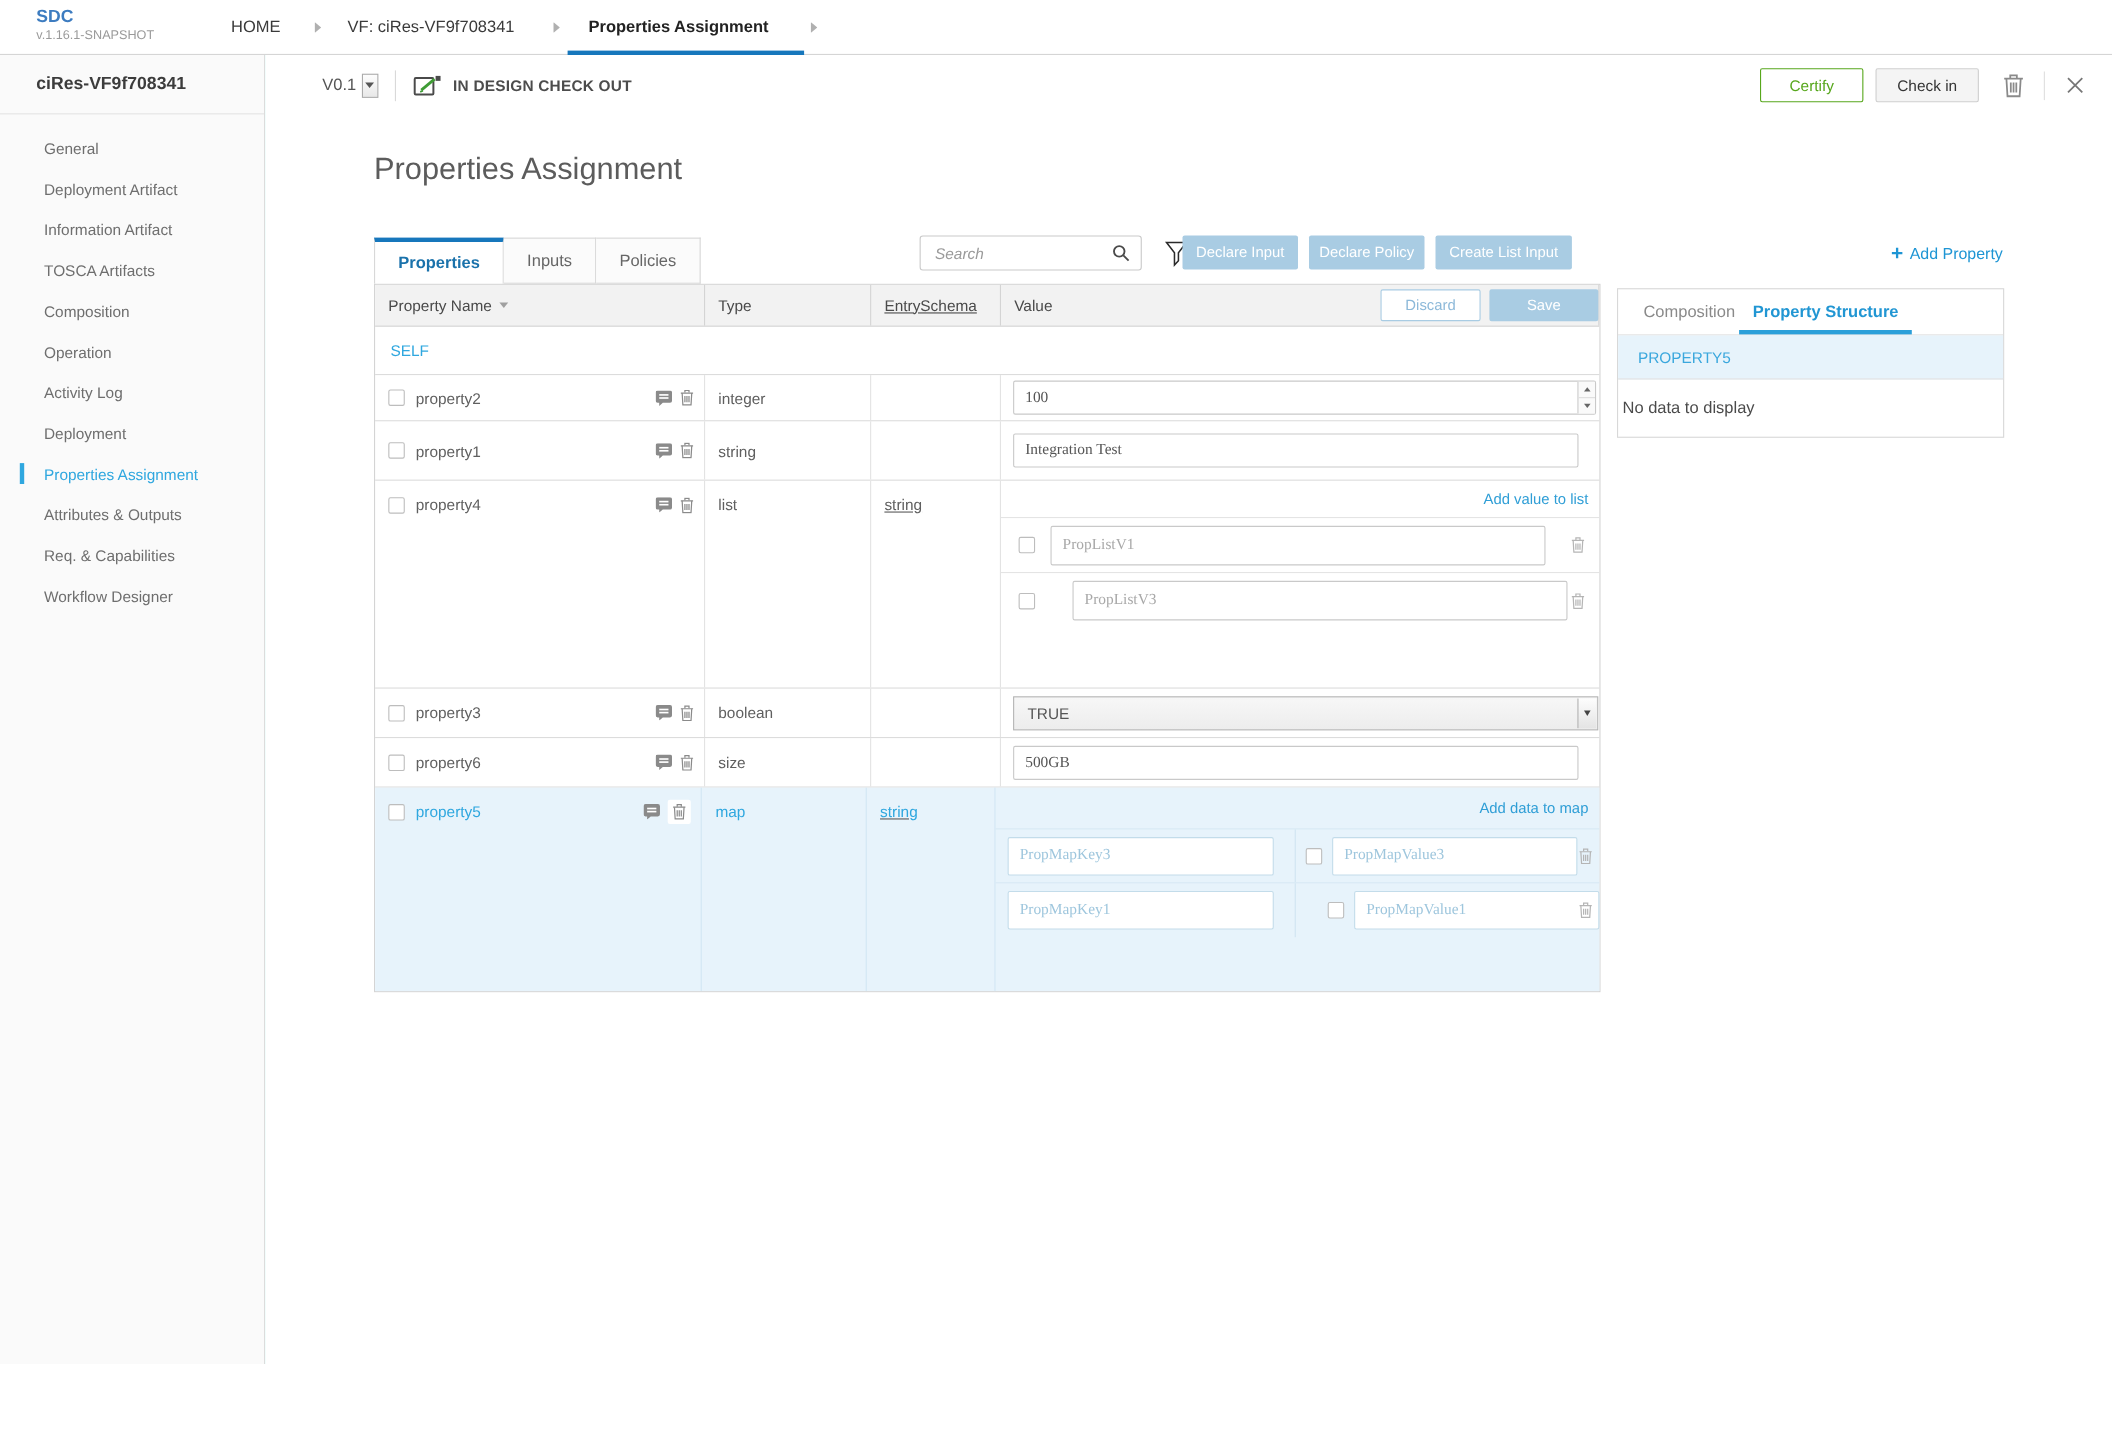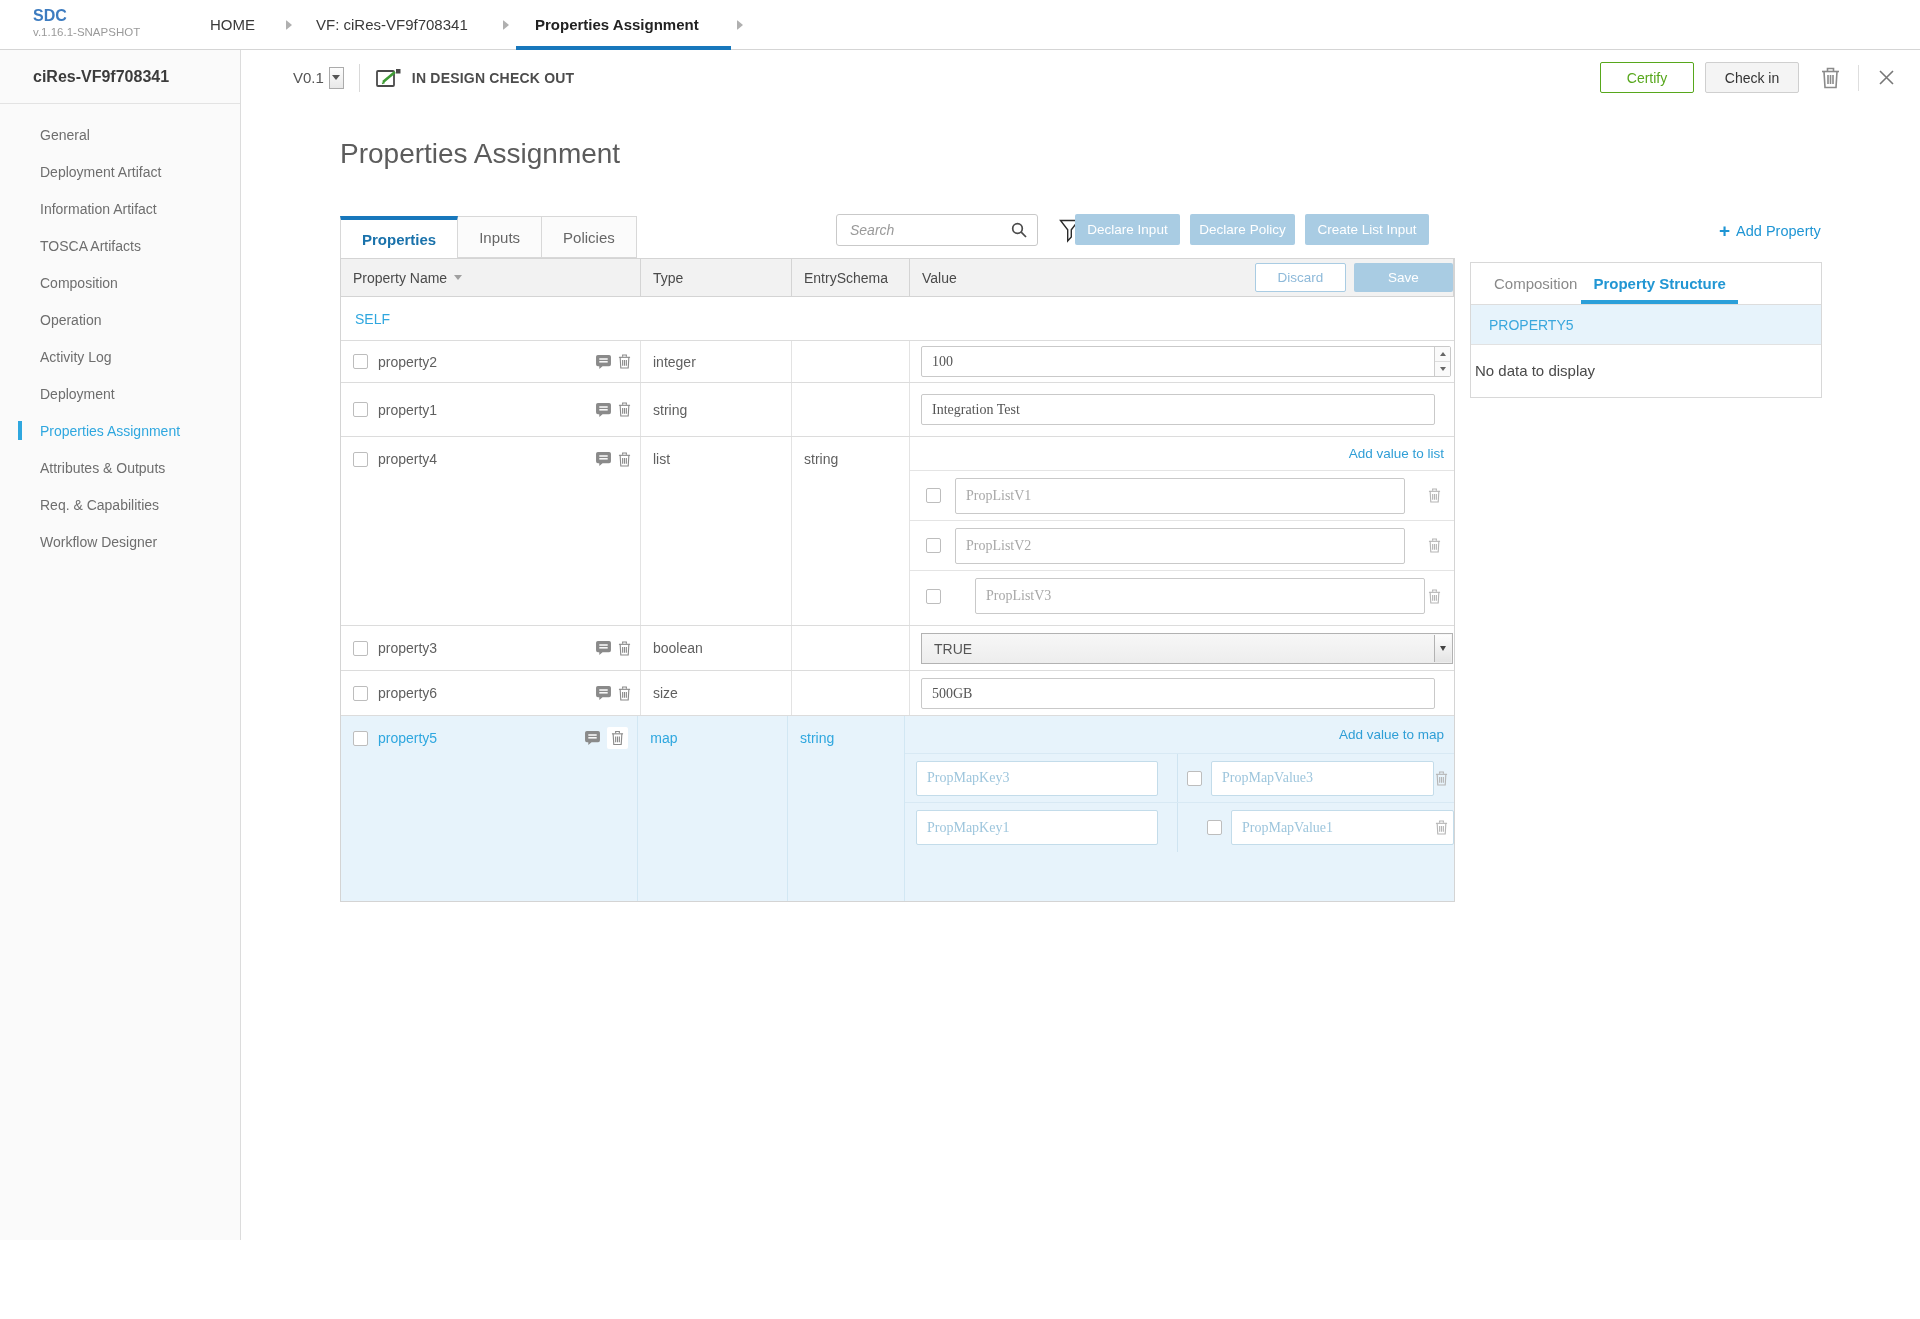--- a/index.html
+++ b/index.html
@@ -61,21 +61,21 @@
   .funnel{position:absolute;left:818px;top:169px;cursor:pointer;}
   .btn-blue{position:absolute;top:164px;height:31px;background:var(--button-blue);color:#fff;border:none;border-radius:2px;font-size:13.5px;font-family:inherit;cursor:pointer;}
   .addprop{position:absolute;left:1478px;top:171px;display:flex;align-items:center;color:#1e95d4;cursor:pointer;}
   .addprop .plus{font-size:19px;font-weight:bold;margin-right:6px;line-height:19px;}
   .addprop .lbl{font-size:14.5px;}
   
   .ptable{position:absolute;left:99px;top:208px;width:1115px;border:1px solid #d4d4d4;background:#fff;font-size:14px;}
   .thead{position:relative;height:38px;background:#f2f2f2;border-bottom:1px solid #d4d4d4;display:flex;color:#4a4a4a;}
   .th{display:flex;align-items:center;padding-left:12px;border-right:1px solid #d4d4d4;}
   .th:last-child{border-right:none;}
-  .w-name{width:300px;} .w-type{width:151px;} .w-schema{width:118px;} .w-value{flex:1;}
+  .w-name{width:300px;} .w-type{width:151px;} .w-schema{width:118px;text-decoration:underline;} .w-value{flex:1;}
   .sort-caret{margin-left:7px;width:0;height:0;border-left:4px solid transparent;border-right:4px solid transparent;border-top:5px solid #a0a0a0;}
   .btn-discard{position:absolute;right:108px;top:4px;width:91px;height:29px;background:#fff;border:1px solid var(--button-blue);color:#8db9d9;font-size:13.5px;border-radius:2px;font-family:inherit;cursor:pointer;}
   .btn-save{position:absolute;right:1px;top:4px;width:99px;height:29px;background:var(--button-blue);border:none;color:#fff;font-size:13.5px;border-radius:2px;font-family:inherit;cursor:pointer;}
   .self-row{height:44px;display:flex;align-items:center;padding-left:14px;color:var(--accent-blue);border-bottom:1px solid #dcdcdc;cursor:pointer;}
   .trow{display:flex;border-bottom:1px solid #dcdcdc;position:relative;}
   .trow:last-child{border-bottom:none;}
   .tcell{border-right:1px solid #e3e3e3;}
   .tcell.val{border-right:none;position:relative;}
   .cell-inner{height:44px;display:flex;align-items:center;padding-left:12px;position:relative;}
   .trow.center .cell-inner{height:100%;}
@@ -372,32 +372,20 @@
             <input class="vinput" type="text" placeholder="PropListV1" style="">
             <span class="sub-trash">
                 <svg width="13" height="15" viewBox="0 0 14 16" fill="none" stroke="#b5b5b5" stroke-width="1.2">
                   <path d="M1 3.5h12"></path>
                   <path d="M5 3V1h4v2"></path>
                   <path d="M2.3 3.5l.7 11.5h8l.7-11.5"></path>
                   <path d="M5 6.5v6M7 6.5v6M9 6.5v6"></path>
                 </svg>
               </span>
           </div>
-          <div class="sub-row list-sub">
-            <input type="checkbox" class="cb" style="">
-            <input class="vinput" type="text" placeholder="PropListV2" style="">
-            <span class="sub-trash">
-                <svg width="13" height="15" viewBox="0 0 14 16" fill="none" stroke="#b5b5b5" stroke-width="1.2">
-                  <path d="M1 3.5h12"></path>
-                  <path d="M5 3V1h4v2"></path>
-                  <path d="M2.3 3.5l.7 11.5h8l.7-11.5"></path>
-                  <path d="M5 6.5v6M7 6.5v6M9 6.5v6"></path>
-                </svg>
-              </span>
-          </div>
           <div class="sub-row list-sub" style="border-bottom:none">
             <input type="checkbox" class="cb" style="">
             <input class="vinput" type="text" placeholder="PropListV3" style="">
             <span class="sub-trash">
                 <svg width="13" height="15" viewBox="0 0 14 16" fill="none" stroke="#b5b5b5" stroke-width="1.2">
                   <path d="M1 3.5h12"></path>
                   <path d="M5 3V1h4v2"></path>
                   <path d="M2.3 3.5l.7 11.5h8l.7-11.5"></path>
                   <path d="M5 6.5v6M7 6.5v6M9 6.5v6"></path>
                 </svg>
@@ -505,21 +493,21 @@
           </span>
         </div>
           </div>
         <div class="tcell w-type">
             <div class="cell-inner type-txt">map</div>
           </div>
         <div class="tcell w-schema">
             <div class="cell-inner schema-txt">string</div>
           </div>
         <div class="tcell val w-value">
-          <div class="add-strip map-strip">Add value to map</div>
+          <div class="add-strip map-strip">Add data to map</div>
           <div class="sub-row map-sub">
             <div class="map-key">
                 <input class="vinput" type="text" placeholder="PropMapKey3" style="">
               </div>
             <div class="map-val">
               <input type="checkbox" class="cb" style="">
               <input class="vinput" type="text" placeholder="PropMapValue3" style="">
               <span class="sub-trash">
                   <svg width="13" height="15" viewBox="0 0 14 16" fill="none" stroke="#b5b5b5" stroke-width="1.2">
                     <path d="M1 3.5h12"></path>

